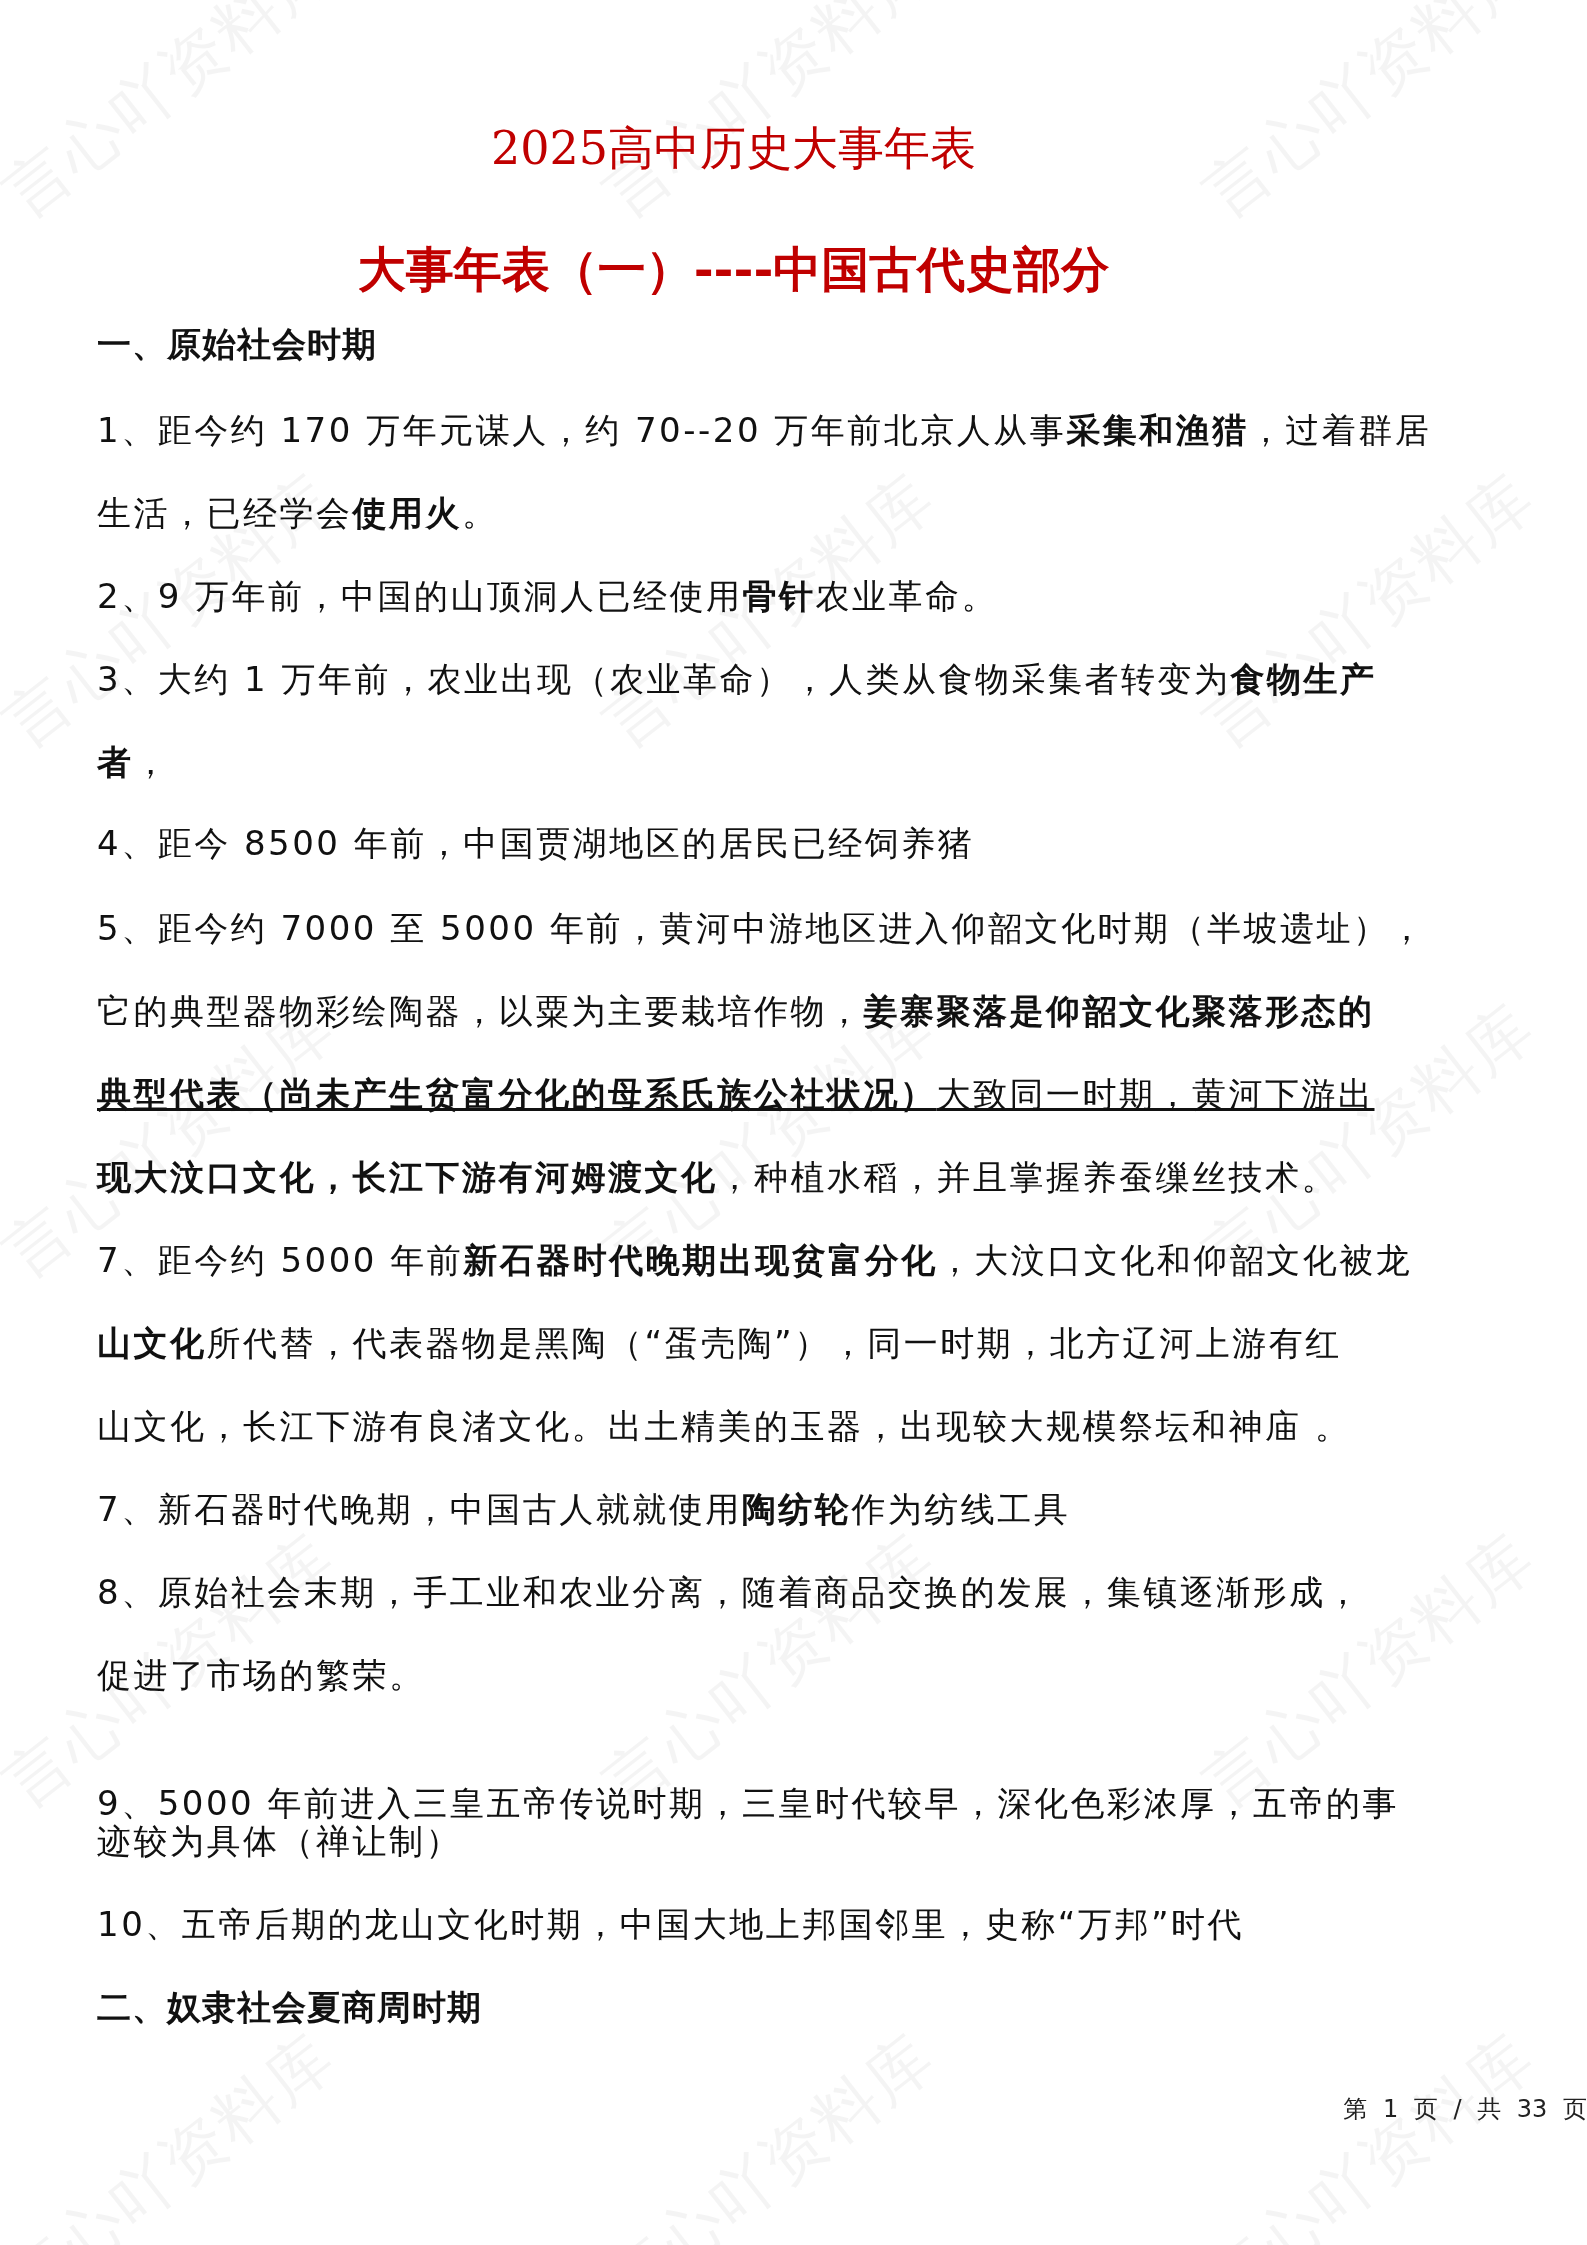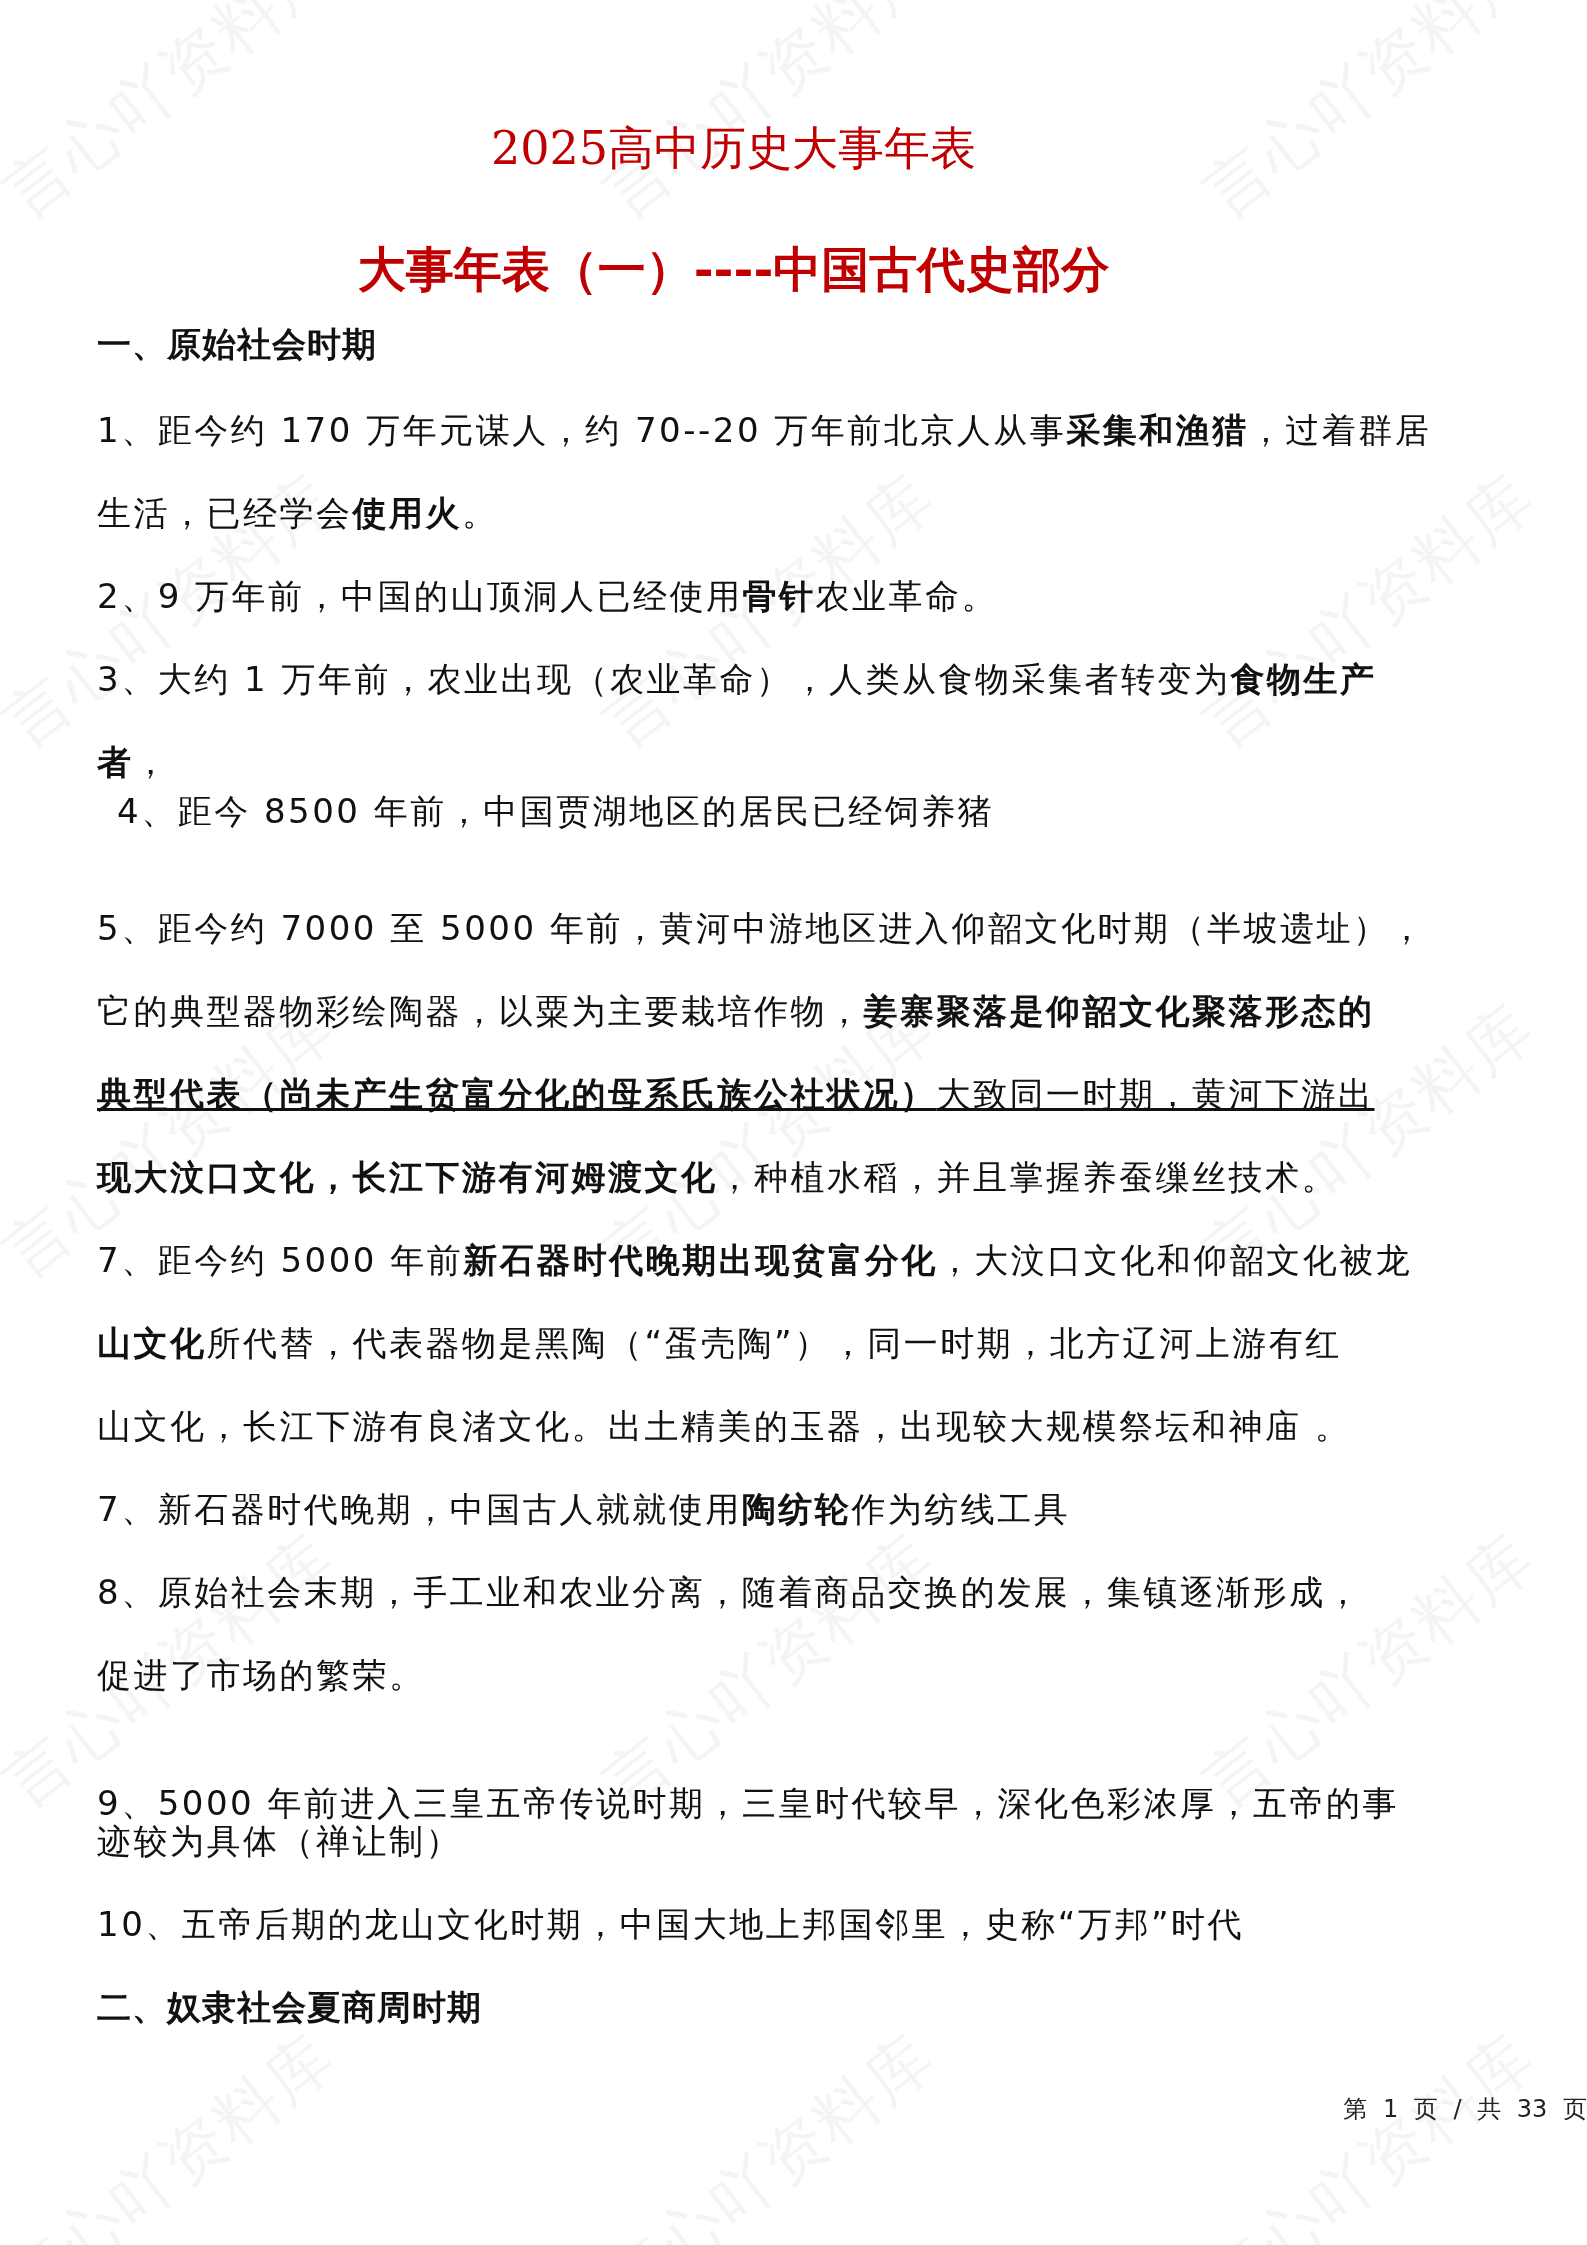--- a/index.html
+++ b/index.html
@@ -58,21 +58,21 @@
     <div class="line heading" style="top:322px;">一、原始社会时期</div>
 
     <div class="line" style="top:408px;"><span>1、距今约 170 万年元谋人，约 70--20 万年前北京人从事</span><b>采集和渔猎</b><span>，过着群居</span></div>
     <div class="line" style="top:491px;"><span>生活，已经学会</span><b>使用火</b><span>。</span></div>
 
     <div class="line" style="top:574px;"><span>2、9 万年前，中国的山顶洞人已经使用</span><b>骨针</b><span>农业革命。</span></div>
 
     <div class="line" style="top:657px;"><span>3、大约 1 万年前，农业出现（农业革命），人类从食物采集者转变为</span><b>食物生产</b><span></span></div>
     <div class="line" style="top:740px;"><span></span><b>者</b><span>，</span></div>
 
-    <div class="line" style="top:789px;margin-left:20px;"><span>4、距今 8500 年前，中国贾湖地区的居民已经饲养猪</span><b></b><span></span></div>
+    <div class="line" style="top:821px;"><span>4、距今 8500 年前，中国贾湖地区的居民已经饲养猪</span><b></b><span></span></div>
 
     <div class="line" style="top:906px;"><span>5、距今约 7000 至 5000 年前，黄河中游地区进入仰韶文化时期（半坡遗址），</span><b></b><span></span></div>
     <div class="line" style="top:989px;"><span>它的典型器物彩绘陶器，以粟为主要栽培作物，</span><b>姜寨聚落是仰韶文化聚落形态的</b><span></span></div>
     <div class="line" style="top:1072px;text-decoration:underline;"><span></span><b>典型代表（尚未产生贫富分化的母系氏族公社状况）</b><span>大致同一时期，黄河下游出</span></div>
     <div class="line" style="top:1155px;"><span></span><b>现大汶口文化，长江下游有河姆渡文化</b><span>，种植水稻，并且掌握养蚕缫丝技术。</span></div>
 
     <div class="line" style="top:1238px;"><span>7、距今约 5000 年前</span><b>新石器时代晚期出现贫富分化</b><span>，大汶口文化和仰韶文化被龙</span></div>
     <div class="line" style="top:1321px;text-align:right;"><span></span><b>山文化</b><span>所代替，代表器物是黑陶（“蛋壳陶”），同一时期，北方辽河上游有红</span></div>
     <div class="line" style="top:1404px;"><span>山文化，长江下游有良渚文化。出土精美的玉器，出现较大规模祭坛和神庙 。</span><b></b><span></span></div>
 

